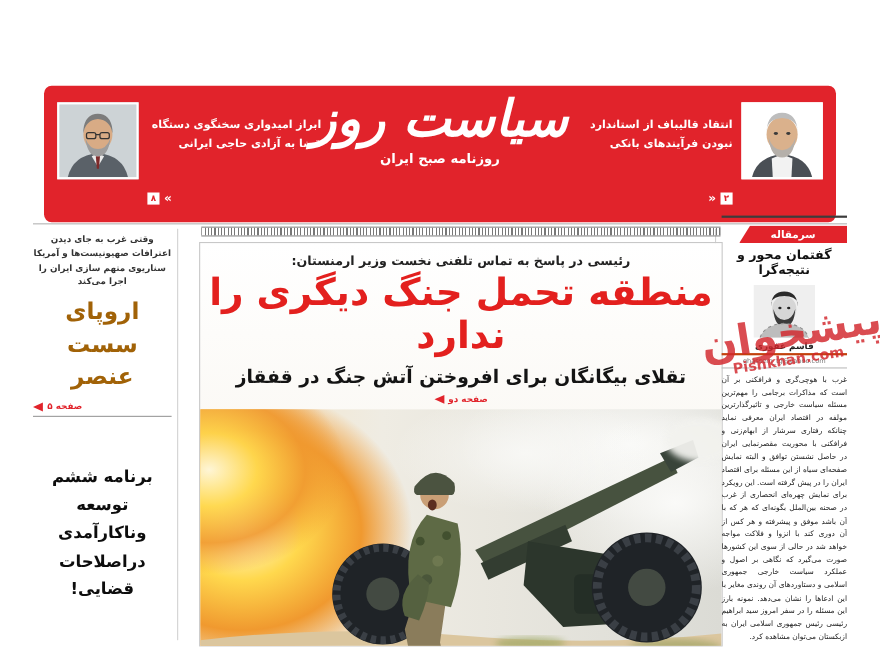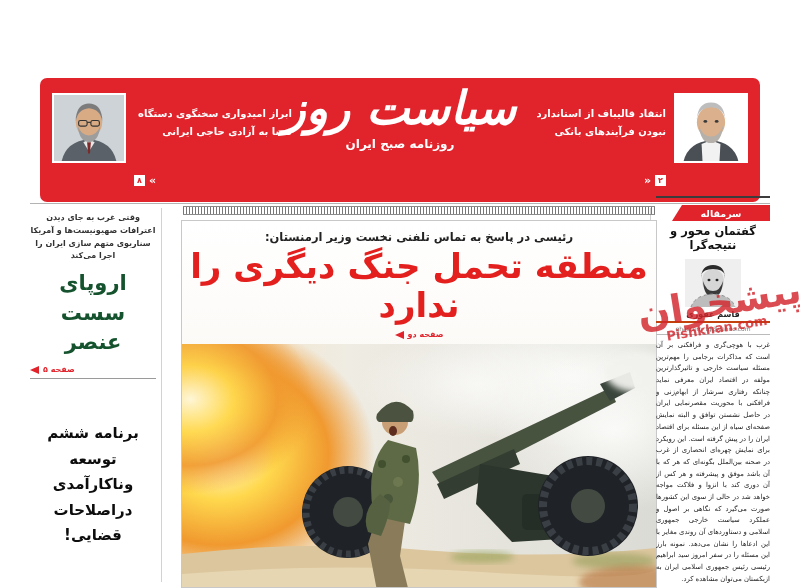--- a/index.html
+++ b/index.html
@@ -30,21 +30,21 @@
 
   
   .infobar{position:absolute;top:186px;left:0;width:100%;text-align:center;
            font-size:7.6px;color:#3a3a3a;direction:rtl;}
   .rule-full{position:absolute;top:203px;left:30px;width:740px;height:1px;background:#b3b3b3;}
   .vdiv{position:absolute;top:208px;height:374px;width:1px;background:#d2d2d2;}
 
   
   .col-left{position:absolute;left:30px;top:212px;width:126px;direction:rtl;text-align:center;}
   .k8{font-size:8px;font-weight:bold;color:#333;line-height:1.6;}
-  .hl-1{font-size:21px;font-weight:bold;color:#14532d;line-height:1.4;margin-top:6px;}
+  .hl-1{font-size:21px;font-weight:bold;color:#a16207;line-height:1.4;margin-top:6px;}
   .hl-2{font-size:17px;font-weight:bold;color:#0d0d0d;line-height:1.5;margin-top:5px;}
   .hl-3{font-size:15px;font-weight:bold;color:#0d0d0d;line-height:1.7;}
   .mark-row{display:flex;direction:ltr;justify-content:flex-start;align-items:center;
             gap:4px;margin-top:8px;}
   .mark-center{justify-content:center;margin-top:5px;}
   .mark-txt{color:#e1232b;font-size:8px;font-weight:bold;}
   .arrow-l{width:0;height:0;border-top:4px solid transparent;border-bottom:4px solid transparent;
            border-right:9px solid #e1232b;}
   .art-rule{height:1px;background:#9a9a9a;margin-top:4px;}
   .gap26{margin-top:26px;} .gap40{margin-top:42px;}
@@ -154,20 +154,21 @@
 
     </div>
   </div>
 
   <div class="col-center">
     <div class="dotted"></div>
 
     <div class="story">
       <div class="story-kicker">رئیسی در پاسخ به تماس تلفنی نخست وزیر ارمنستان:</div>
       <div class="story-head">منطقه تحمل جنگ دیگری را ندارد</div>
+      <div class="story-sub">تقلای بیگانگان برای افروختن آتش جنگ در قفقاز</div>
       <div class="mark-row mark-center">
         <span class="arrow-l"></span>
         <span class="mark-txt">صفحه دو</span>
       </div>
 
       <svg class="photo-svg" viewBox="0 0 474 252" preserveAspectRatio="none">
         <defs>
           <linearGradient id="bg" x1="0" y1="0" x2="1" y2="0">
             <stop offset="0" stop-color="#f4e3c0"></stop>
             <stop offset="0.35" stop-color="#efece3"></stop>

